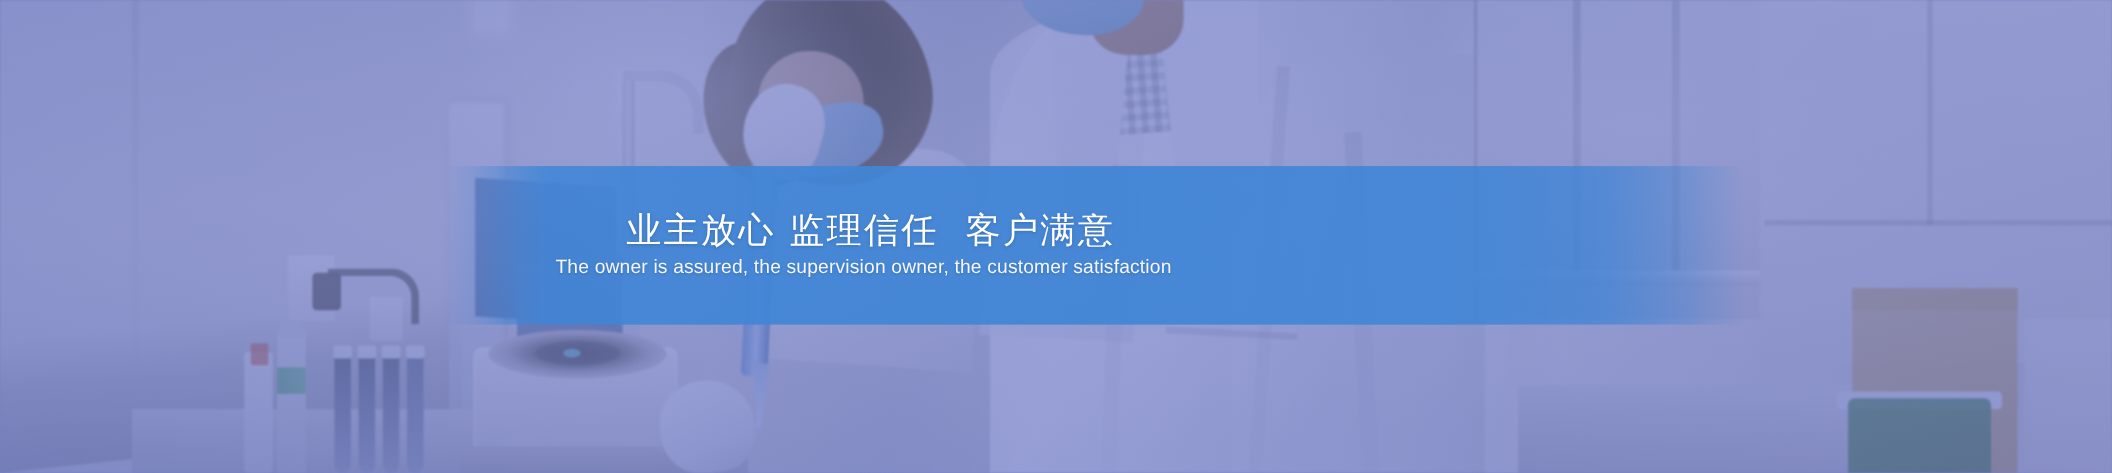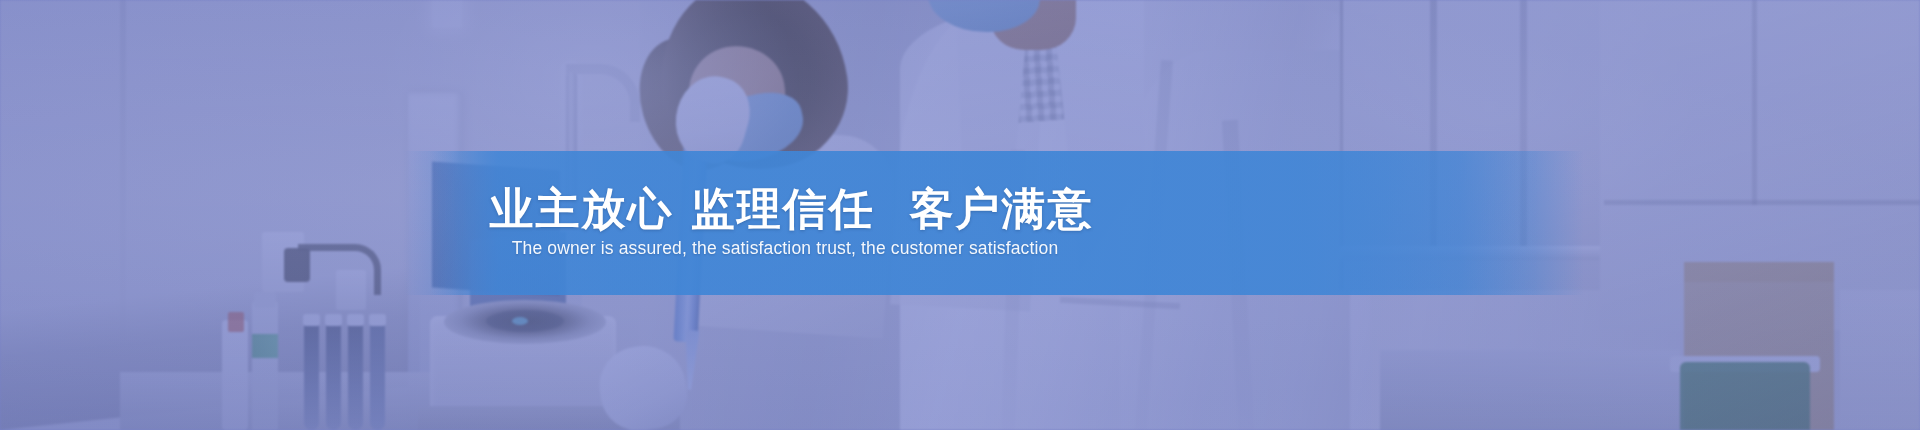--- a/index.html
+++ b/index.html
@@ -553,23 +553,23 @@
     top: 151px;
     width: 1570px;
     height: 144px;
     display: flex;
     flex-direction: column;
     align-items: center;
     justify-content: center;
     text-align: center;
   }
   .headline {
-    font-size: 44px;
+    font-size: 32px;
     line-height: 1.02;
-    font-weight: 700;
+    font-weight: 400;
     color: #ffffff;
     letter-spacing: 2px;
     white-space: pre;
     text-shadow: 0 1px 3px rgba(30,60,110,0.35);
     margin: 0 0 6px 13px;
     font-family: "DejaVu Sans", "Liberation Sans", sans-serif;
   }
   .subline {
     font-size: 17.5px;
     line-height: 1.2;
@@ -674,16 +674,16 @@
 
   <div class="tint-a"></div>
   <div class="tint-b"></div>
   <div class="tint-c"></div>
 
   <div class="band"></div>
   <div class="band-core"></div>
 
   <div class="text-wrap">
     <div class="headline">业主放心 监理信任  客户满意</div>
-    <div class="subline">The owner is assured, the satisfaction trust, the customer satisfaction</div>
+    <div class="subline">The owner is assured, the supervision owner, the customer satisfaction</div>
   </div>
 
 </div>
 
 </body></html>

